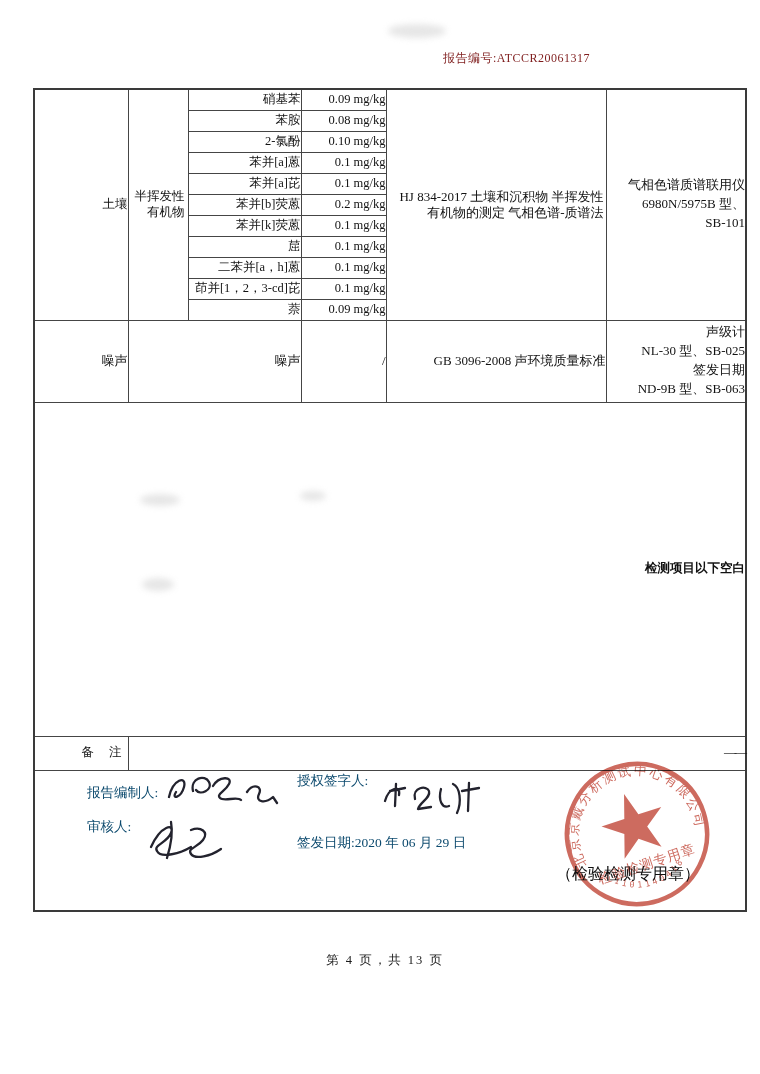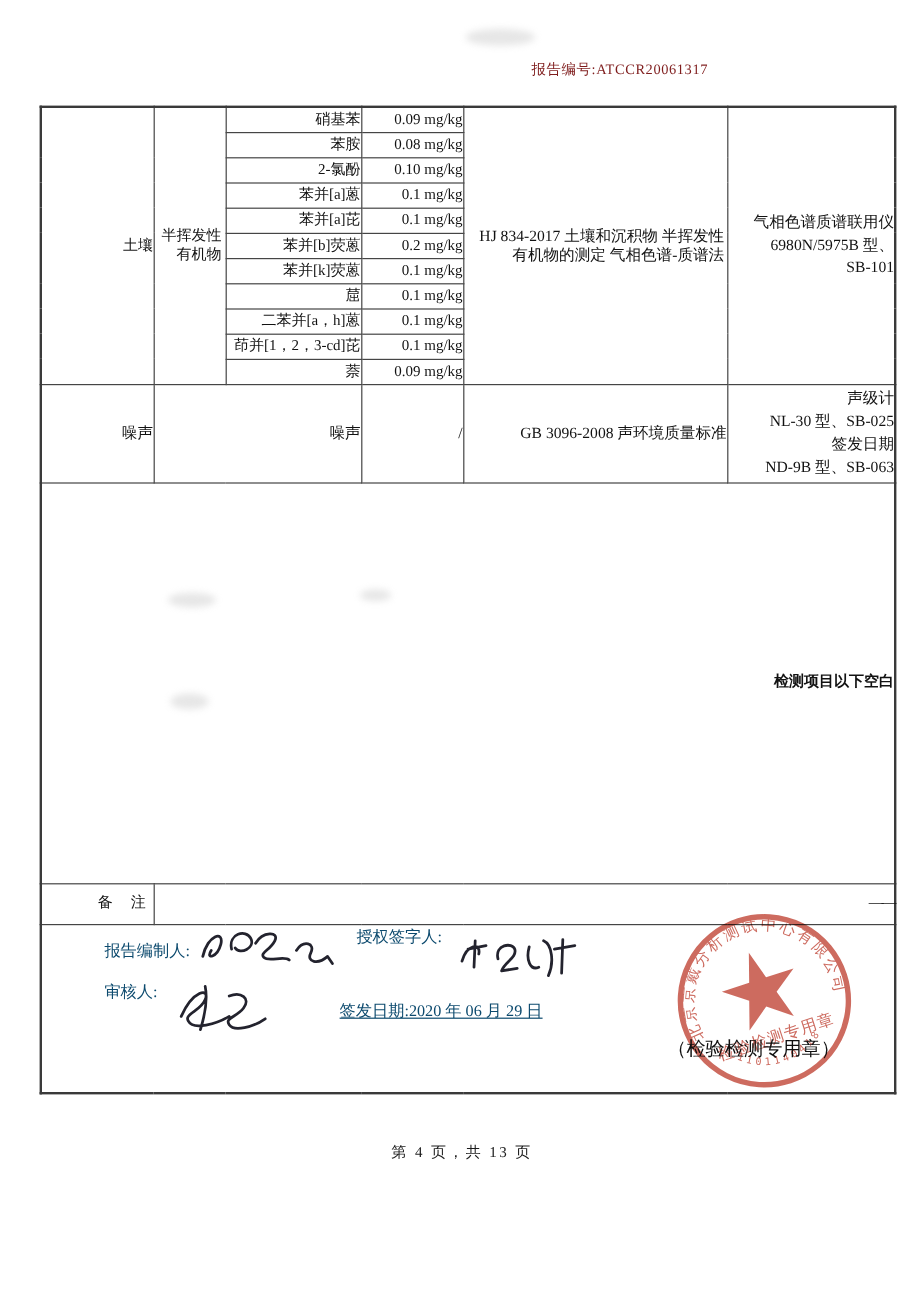--- a/index.html
+++ b/index.html
@@ -151,21 +151,21 @@
     <tr class="remark-row">
       <td class="remark-label">备 注</td>
       <td colspan="5" class="remark-value">——</td>
     </tr>
 
     <tr>
       <td colspan="6" class="sign-cell">
         <span class="sig-label" style="left:52px;top:14px;">报告编制人:</span>
         <span class="sig-label" style="left:52px;top:48px;">审核人:</span>
         <span class="sig-label" style="left:262px;top:2px;">授权签字人:</span>
-        <span class="sig-label" style="left:248px;top:64px;text-decoration:underline;">签发日期:2020 年 06 月 29 日</span>
+        <span class="sig-label" style="left:262px;top:64px;">签发日期:2020 年 06 月 29 日</span>
 
         <svg class="sig-svg" style="left:128px;top:-2px;" width="118" height="46" viewBox="0 0 118 46">
           <path d="M6,28 C10,10 24,6 21,18 C18,29 8,31 13,23 M30,22 C27,9 42,5 46,13 C50,21 37,27 33,21 M50,17 C56,7 70,7 66,15 C62,23 53,25 57,29 C61,33 74,27 78,31 M84,23 C90,14 100,17 96,25 C92,33 102,35 110,28 L114,34"></path>
         </svg>
         <svg class="sig-svg" style="left:104px;top:46px;" width="96" height="48" viewBox="0 0 96 48">
           <path d="M12,30 C22,8 36,6 32,16 C28,26 14,28 18,34 C22,42 42,36 52,30 M32,5 C34,15 32,28 28,41 M52,13 C62,9 70,15 64,23 C58,31 48,31 52,37 C56,43 72,39 82,32"></path>
         </svg>
         <svg class="sig-svg" style="left:344px;top:4px;" width="108" height="50" viewBox="0 0 108 50">
           <path d="M6,26 C10,12 22,10 20,20 M11,16 L26,13 M17,9 L16,31 M36,24 C33,12 48,10 50,16 C52,23 41,27 39,34 L52,32 M62,14 C59,25 63,34 70,31 M74,9 C81,12 83,27 78,38 M90,8 L89,36 M83,16 L100,13"></path>
         </svg>

